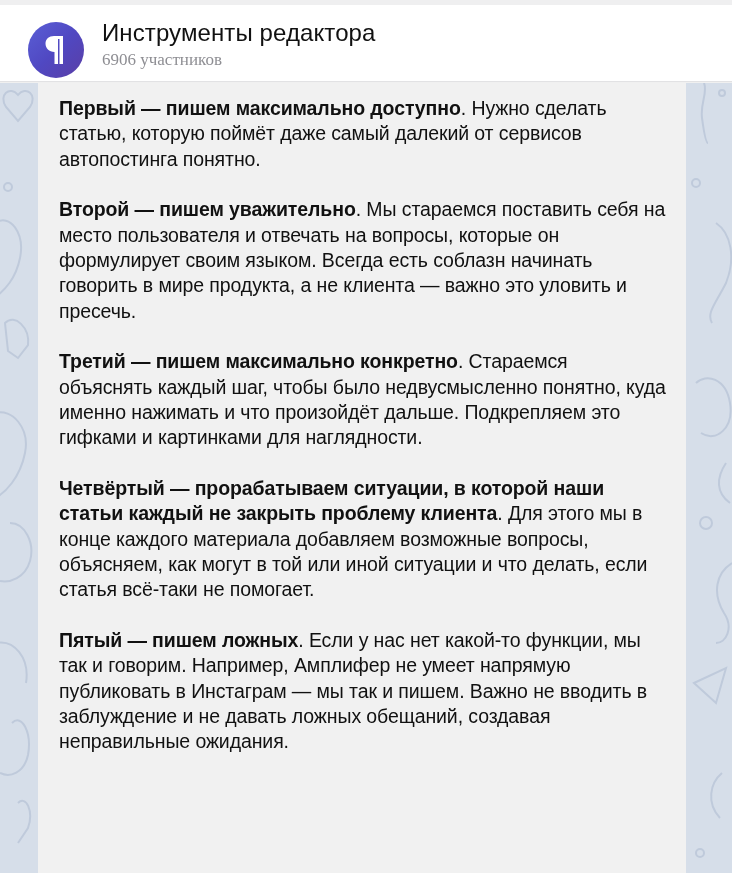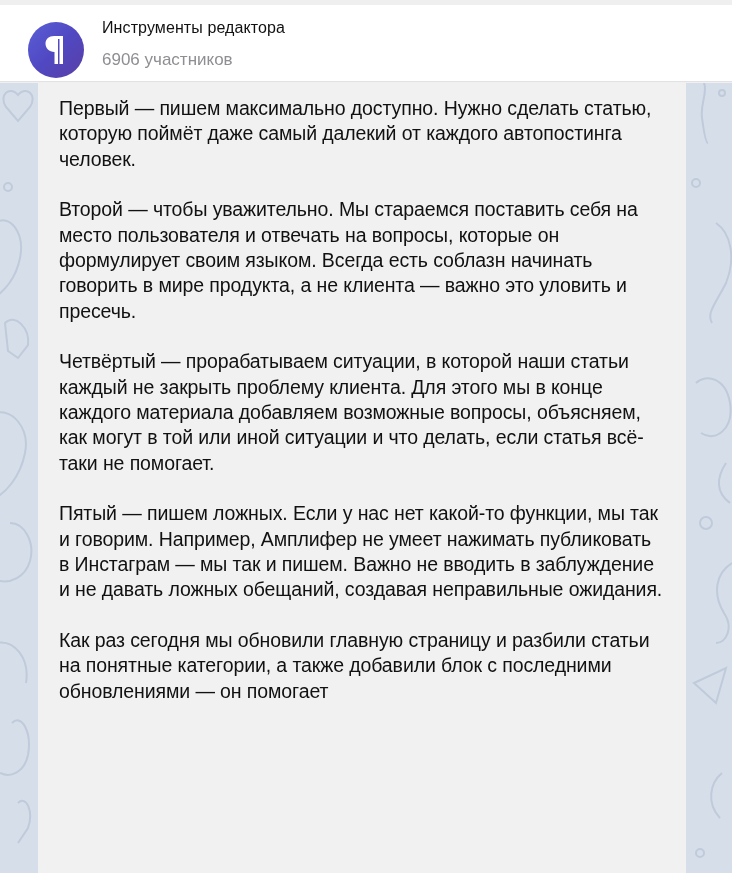--- a/index.html
+++ b/index.html
@@ -10,40 +10,40 @@
       position: absolute; left: 0; top: 5px; width: 732px; height: 77px;
       background: #ffffff; border-bottom: 1px solid #e2e2e4;
     }
     .avatar {
       position: absolute; left: 28px; top: 17px; width: 56px; height: 56px; border-radius: 50%;
       background: linear-gradient(135deg, #5a5fd6 0%, #5048c2 50%, #5a3ea6 100%);
       display: flex; align-items: center; justify-content: center;
     }
     .avatar svg { width: 56px; height: 56px; }
     .title {
-      position: absolute; left: 102px; top: 14px; font-size: 16px; color: #111;
+      position: absolute; left: 102px; top: 14px; font-size: 24px; color: #111;
       letter-spacing: 0.1px;
     }
     .subtitle {
-      position: absolute; left: 102px; top: 45px; font-size: 17px; color: #8e8e93;
+      position: absolute; left: 102px; top: 45px; font-size: 17px; color: #8e8e93; font-family: Liberation Serif, serif;
     }
     .chat {
       position: absolute; left: 0; top: 83px; width: 732px; height: 790px;
       background: #d6dee9; overflow: hidden;
     }
     .doodle { position: absolute; fill: none; stroke: #bfcadb; stroke-width: 2; }
     .bubble {
       position: absolute; left: 38px; top: 0; width: 648px; height: 790px;
       background: #f1f1f1; padding: 13px 20px 0 21px; overflow: hidden;
     }
     .para {
       font-size: 19.5px; line-height: 25.3px; color: #111; margin-bottom: 25.5px;
       letter-spacing: -0.1px; word-spacing: 0px;
     }
-    .para b { font-weight: normal; text-align: center; }
+    .para b { font-weight: bold; text-align: center; }
   </style>
 </head>
 <body>
 
 <div class="topstrip"></div>
 
 <div class="header">
   <div class="avatar">
     <svg viewBox="0 0 56 56">
       <path d="M30 14 L30 42 L26.5 42 L26.5 30 C21 30 17.5 26 17.5 21.5 C17.5 17 21 14 26 14 Z" fill="#ffffff"></path>
@@ -76,19 +76,19 @@
     <path d="M10 300 C20 290 40 295 44 320 C48 345 30 360 15 350"></path>
     <path d="M40 380 C30 395 30 410 44 420"></path>
     <circle cx="20" cy="440" r="6"></circle>
     <path d="M46 480 C30 490 26 510 38 530 C48 545 40 560 30 560"></path>
     <path d="M8 600 L40 585 L30 620 Z"></path>
     <path d="M36 690 C24 700 20 720 34 735"></path>
     <circle cx="14" cy="770" r="4"></circle>
   </svg>
 
   <div class="bubble">
-    <p class="para"><b>Первый — пишем максимально доступно</b><span>. Нужно сделать статью, которую поймёт даже самый далекий от каждого автопостинга человек.</span></p>
-    <p class="para"><b>Второй — чтобы уважительно</b><span>. Мы стараемся поставить себя на место пользователя и отвечать на вопросы, которые он формулирует своим языком. Всегда есть соблазн начинать говорить в мире продукта, а не клиента — важно это уловить и пресечь.</span></p>
+    <p class="para"><b>Первый — пишем максимально доступно</b><span>. Нужно сделать статью, которую поймёт даже самый далекий от сервисов автопостинга понятно.</span></p>
+    <p class="para"><b>Второй — пишем уважительно</b><span>. Мы стараемся поставить себя на место пользователя и отвечать на вопросы, которые он формулирует своим языком. Всегда есть соблазн начинать говорить в мире продукта, а не клиента — важно это уловить и пресечь.</span></p>
+    <p class="para"><b>Третий — пишем максимально конкретно</b><span>. Стараемся объяснять каждый шаг, чтобы было недвусмысленно понятно, куда именно нажимать и что произойдёт дальше. Подкрепляем это гифками и картинками для наглядности.</span></p>
     <p class="para"><b>Четвёртый — прорабатываем ситуации, в которой наши статьи каждый не закрыть проблему клиента</b><span>. Для этого мы в конце каждого материала добавляем возможные вопросы, объясняем, как могут в той или иной ситуации и что делать, если статья всё-таки не помогает.</span></p>
-    <p class="para"><b>Пятый — пишем ложных</b><span>. Если у нас нет какой-то функции, мы так и говорим. Например, Амплифер не умеет нажимать публиковать в Инстаграм —  мы так и пишем. Важно не вводить в заблуждение и не давать ложных обещаний, создавая неправильные ожидания.</span></p>
-    <p class="para"><span>Как раз сегодня мы обновили главную страницу и разбили статьи на понятные категории, а также добавили блок с последними обновлениями — он помогает</span></p>
+    <p class="para"><b>Пятый — пишем ложных</b><span>. Если у нас нет какой-то функции, мы так и говорим. Например, Амплифер не умеет напрямую публиковать в Инстаграм —  мы так и пишем. Важно не вводить в заблуждение и не давать ложных обещаний, создавая неправильные ожидания.</span></p>
   </div>
 </div>
 
 </body></html>

